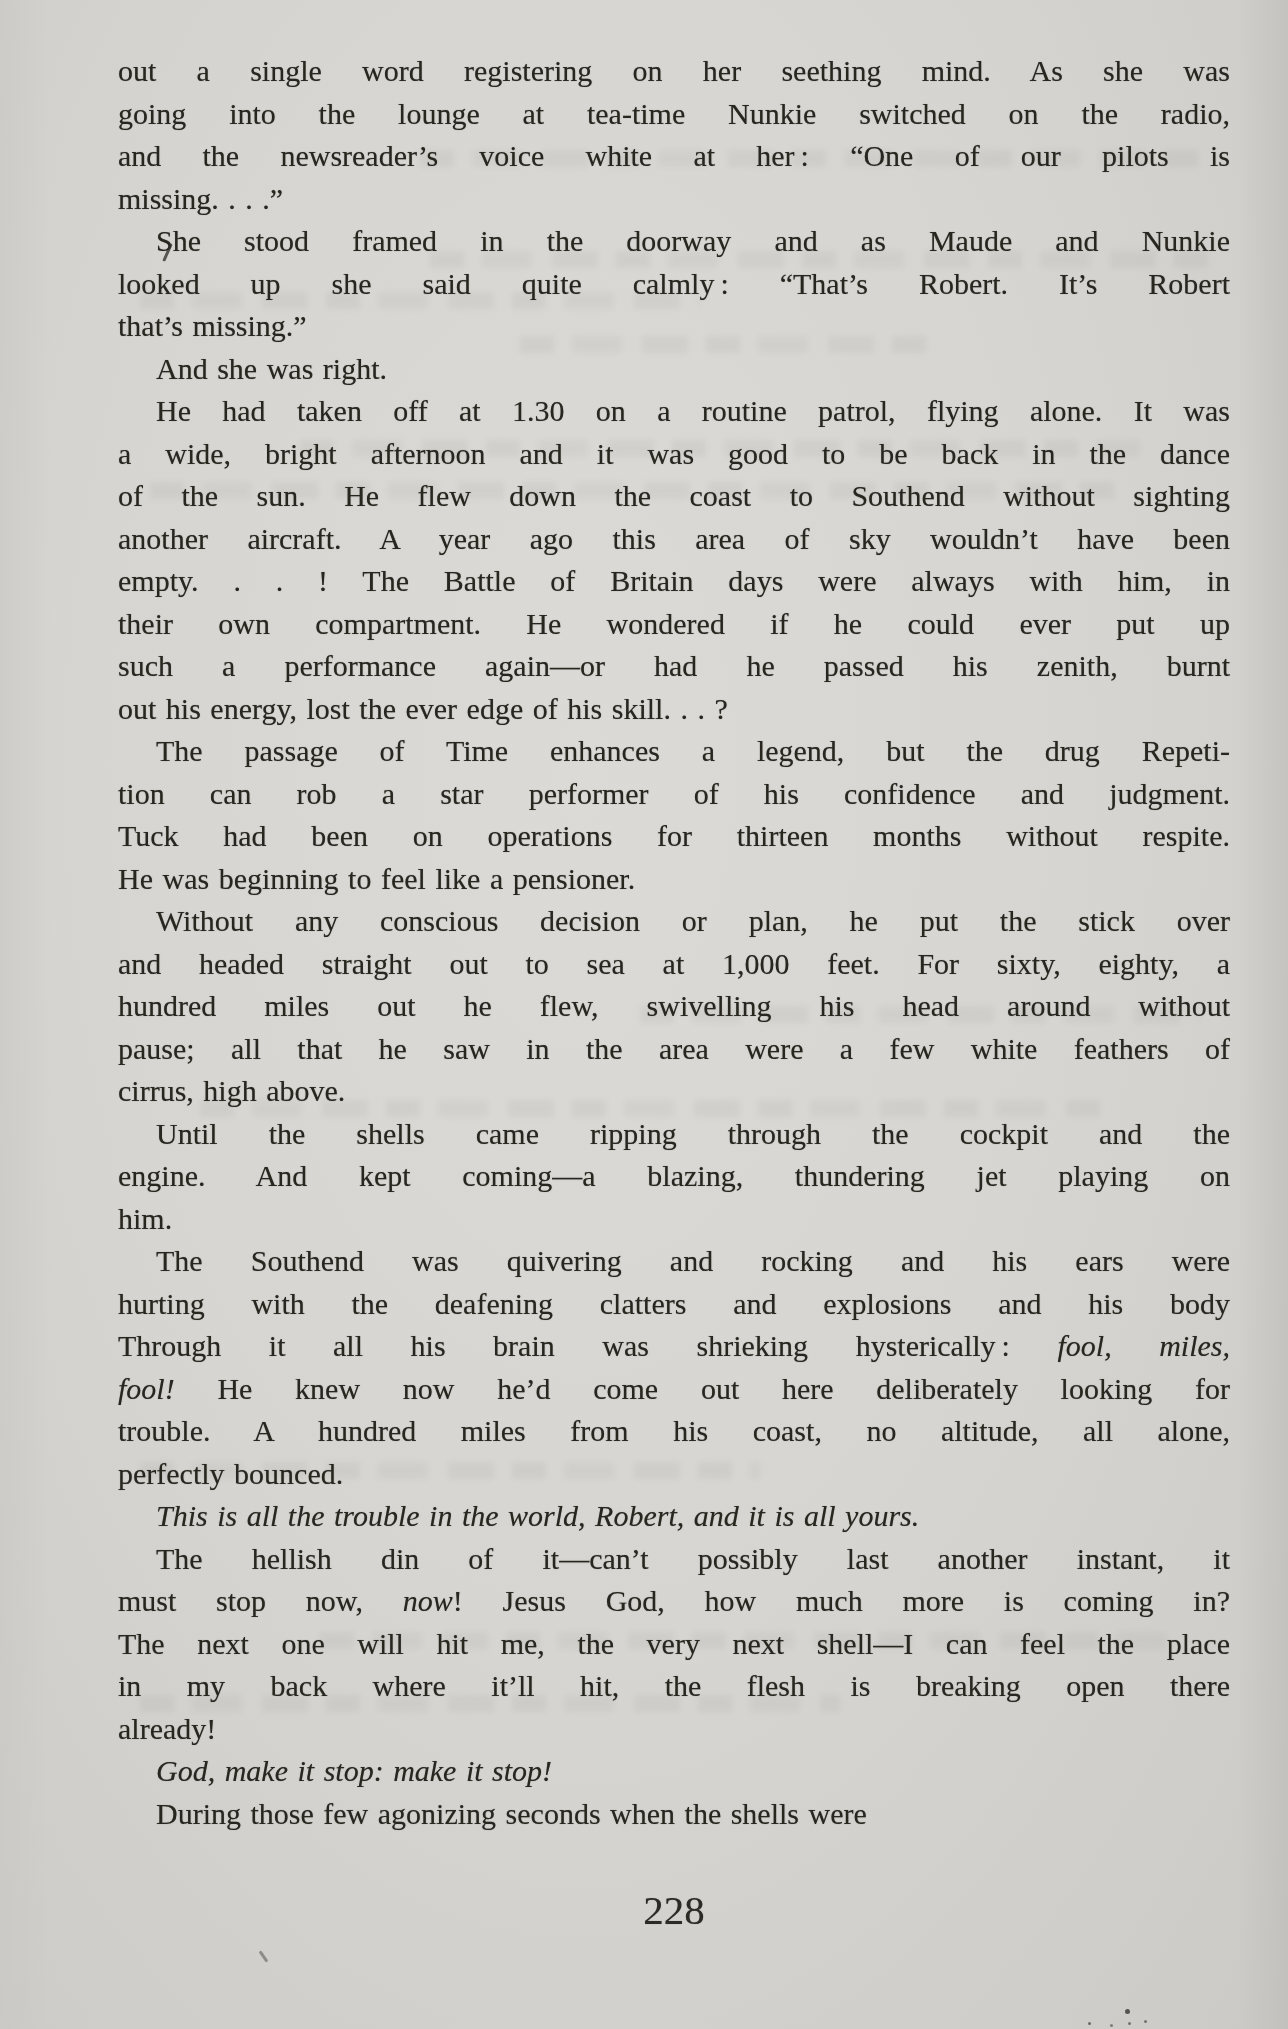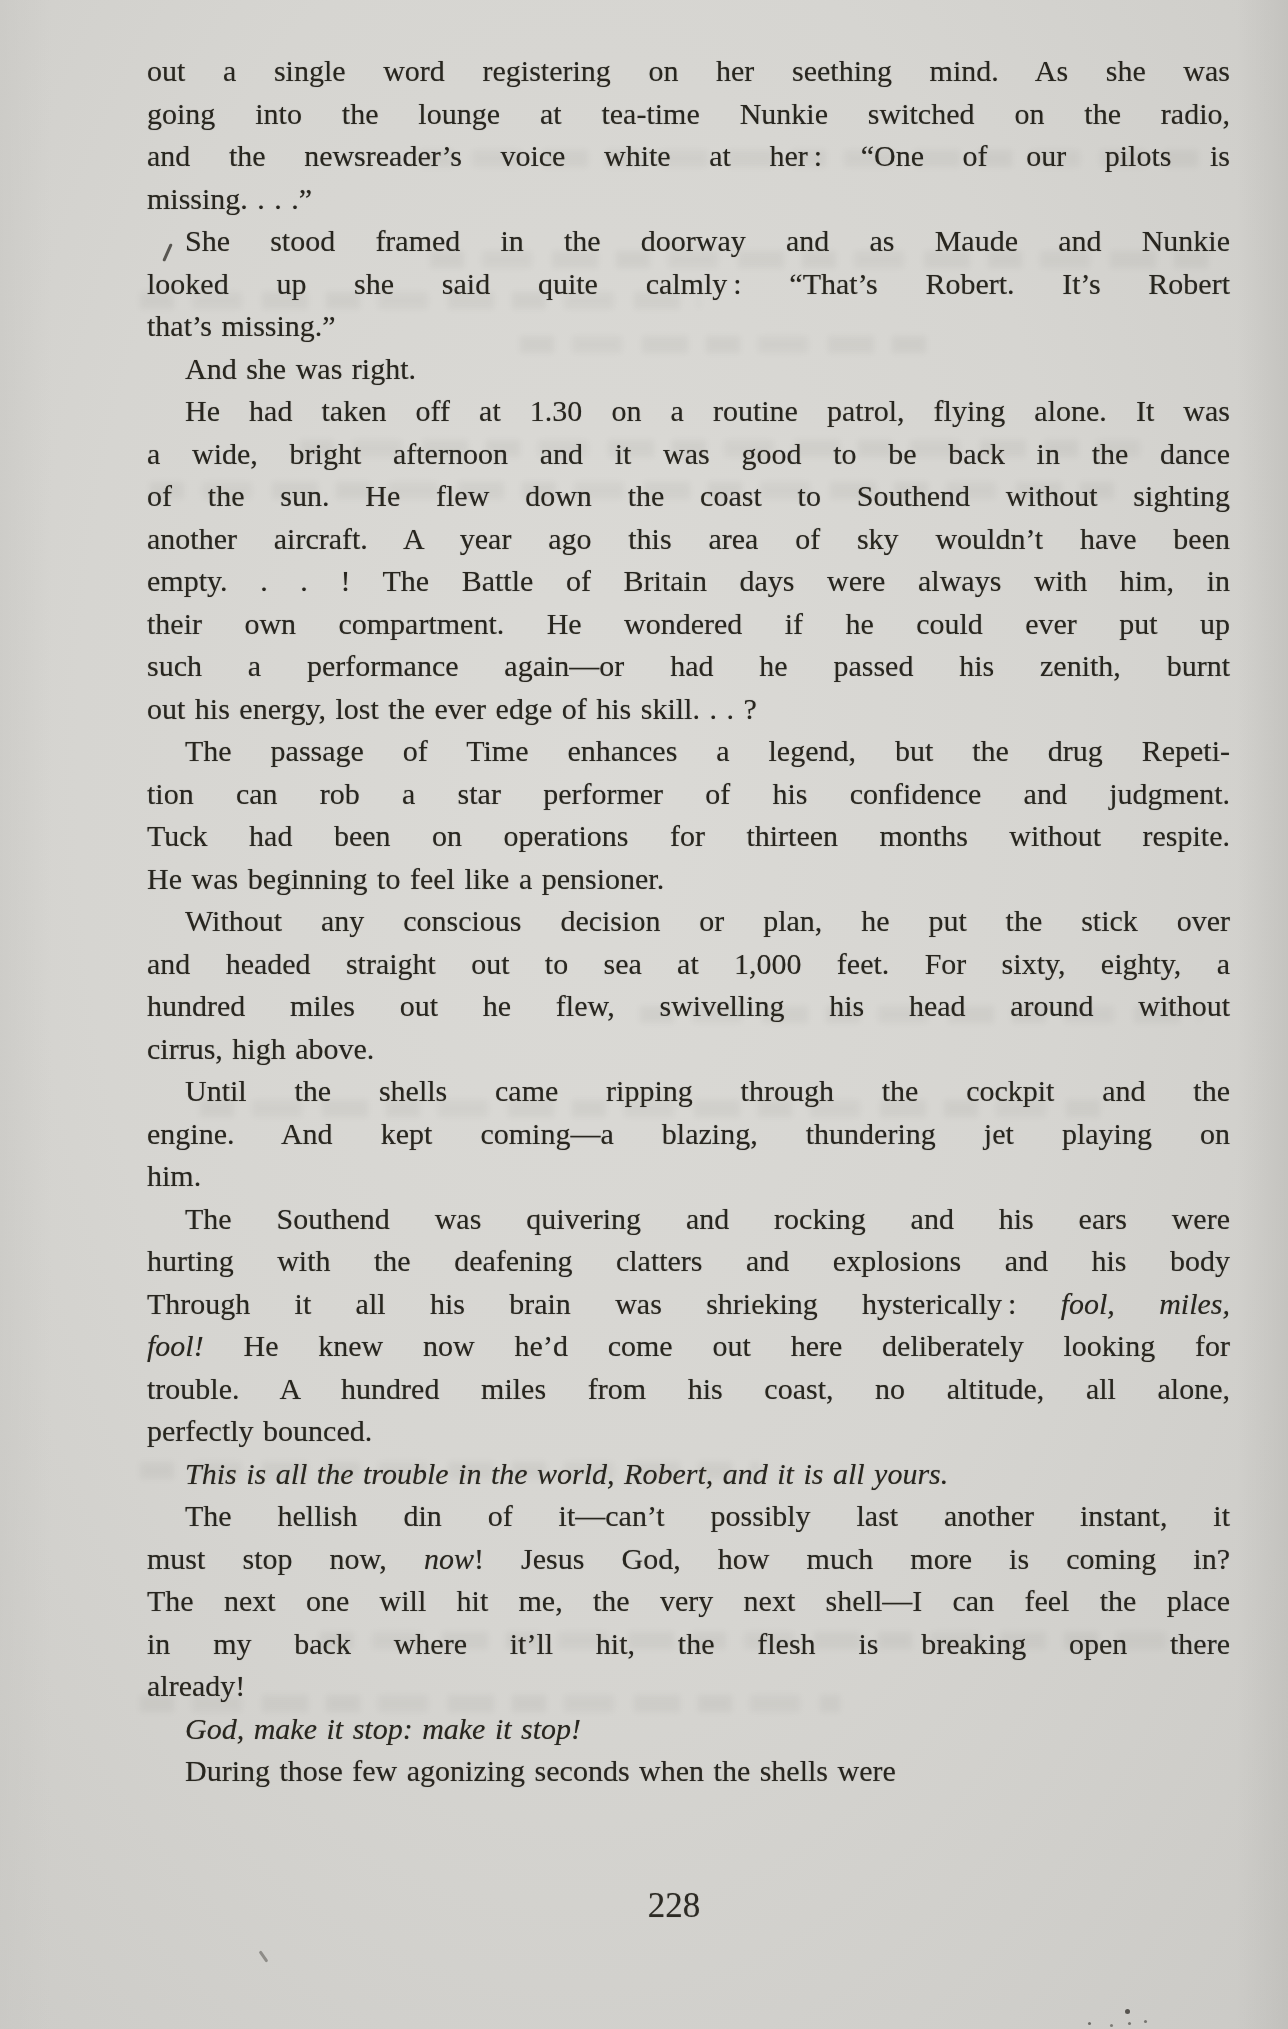--- a/index.html
+++ b/index.html
@@ -17,31 +17,30 @@
     position:absolute; left:118px; top:50px; width:1112px;
     font-size:30px; line-height:42.5px;
     color:#28261f;
     word-spacing:2px;
   }
   .line {
     text-align:justify;
     -moz-text-align-last:justify;
     text-align-last:justify;
     text-shadow:0 0 1px rgba(40,38,32,0.45);
-    margin-left:29px;
   }
   .line.last {
     -moz-text-align-last:left;
     text-align-last:left;
   }
   .line.indent { text-indent:38px; }
   .it { font-style:italic; }
   .folio {
     position:absolute; left:118px; top:1886px; width:1112px;
-    text-align:center; font-size:35px; color:#2c2a24;
+    text-align:center; font-size:41px; color:#2c2a24;
     text-shadow:0 0 1px rgba(40,38,32,0.4);
   }
   
   .ghost {
     position:absolute; height:17px;
     background:repeating-linear-gradient(90deg,
       rgba(95,94,88,0.16) 0 34px, rgba(95,94,88,0) 34px 52px,
       rgba(95,94,88,0.13) 52px 102px, rgba(95,94,88,0) 102px 122px,
       rgba(95,94,88,0.15) 122px 168px, rgba(95,94,88,0) 168px 186px);
     filter:blur(3px);
@@ -90,20 +89,21 @@
       <div class="line"><span>their own compartment. He wondered if he could ever put up</span></div>
       <div class="line"><span>such a performance again—or had he passed his zenith, burnt</span></div>
       <div class="line last"><span>out his energy, lost the ever edge of his skill. . . ?</span></div>
       <div class="line indent"><span>The passage of Time enhances a legend, but the drug Repeti-</span></div>
       <div class="line"><span>tion can rob a star performer of his confidence and judgment.</span></div>
       <div class="line"><span>Tuck had been on operations for thirteen months without respite.</span></div>
       <div class="line last"><span>He was beginning to feel like a pensioner.</span></div>
       <div class="line indent"><span>Without any conscious decision or plan, he put the stick over</span></div>
       <div class="line"><span>and headed straight out to sea at 1,000 feet. For sixty, eighty, a</span></div>
       <div class="line"><span>hundred miles out he flew, swivelling his head around without</span></div>
+      <div class="line"><span>pause; all that he saw in the area were a few white feathers of</span></div>
       <div class="line last"><span>cirrus, high above.</span></div>
       <div class="line indent"><span>Until the shells came ripping through the cockpit and the</span></div>
       <div class="line"><span>engine. And kept coming—a blazing, thundering jet playing on</span></div>
       <div class="line last"><span>him.</span></div>
       <div class="line indent"><span>The Southend was quivering and rocking and his ears were</span></div>
       <div class="line"><span>hurting with the deafening clatters and explosions and his body</span></div>
       <div class="line"><span>Through it all his brain was shrieking hysterically : </span><span class="it">fool, miles,</span></div>
       <div class="line"><span class="it">fool!</span><span> He knew now he’d come out here deliberately looking for</span></div>
       <div class="line"><span>trouble. A hundred miles from his coast, no altitude, all alone,</span></div>
       <div class="line last"><span>perfectly bounced.</span></div>

